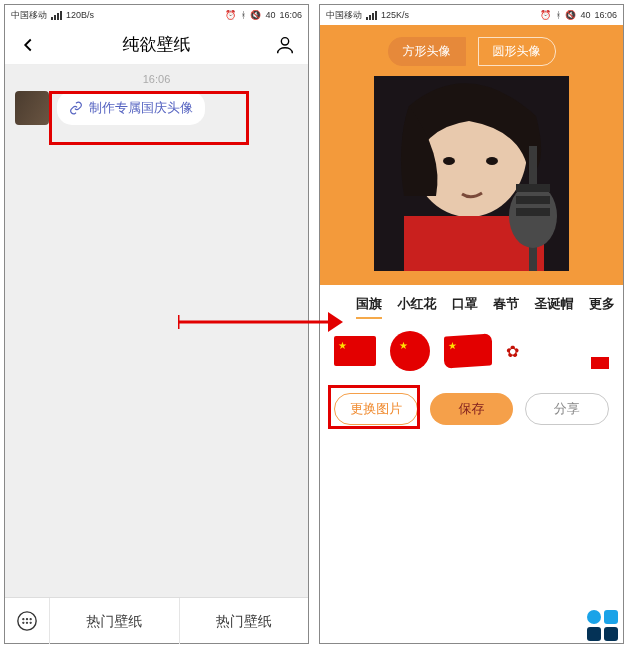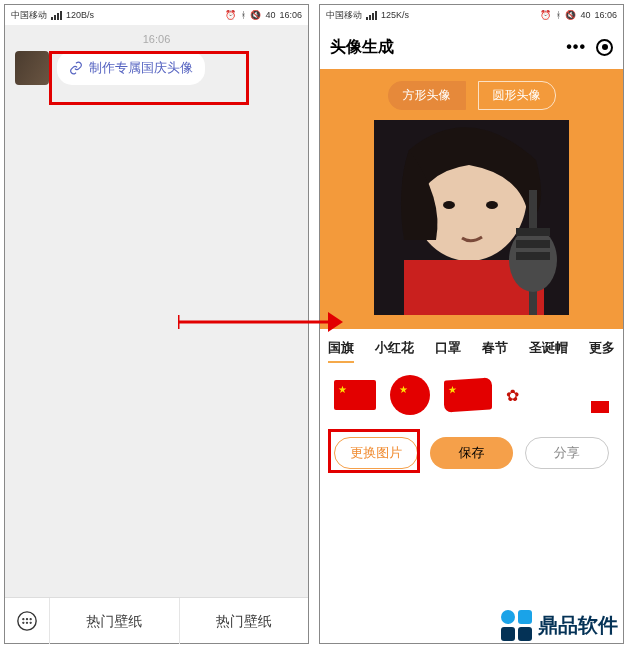--- a/index.html
+++ b/index.html
@@ -38,36 +38,36 @@
   .ring::after { content: ""; width: 6px; height: 6px; background: #000; border-radius: 50%; }
 
   .orange-area { background: #f39a3b; padding: 12px 0 14px; display: flex; flex-direction: column; align-items: center; }
   .shape-tabs { display: flex; gap: 12px; margin-bottom: 10px; }
   .shape-tab { font-size: 12px; padding: 5px 14px; color: #fff; border: 1px solid rgba(255,255,255,.7); }
   .shape-tab.active { background: #e6893a; border-color: #e6893a; }
   .shape-tab:first-child { border-radius: 14px 0 0 14px; }
   .shape-tab:last-child { border-radius: 0 14px 14px 0; }
   .preview { width: 195px; height: 195px; background: #2a2024; position: relative; overflow: hidden; }
 
-  .cat-tabs { display: flex; padding: 10px 8px 6px; font-size: 13px; font-weight: 600; color: #222; justify-content: space-between; }
+  .cat-tabs { display: flex; padding: 10px 8px 6px; font-size: 13px; font-weight: 600; color: #222; justify-content: space-between; margin-left: 28px; }
   .cat-tab { position: relative; padding-bottom: 4px; }
   .cat-tab.active::after { content: ""; position: absolute; left: 0; right: 0; bottom: -2px; height: 2px; background: #f5a94a; }
 
   .sticker-row { display: flex; gap: 14px; padding: 8px 14px; align-items: center; }
   .flag { width: 42px; height: 30px; background: #e30000; border-radius: 2px; position: relative; }
   .flag-circle { width: 40px; height: 40px; border-radius: 50%; background: #e30000; position: relative; }
   .flag-wave { width: 48px; height: 32px; background: #e30000; border-radius: 2px 8px 2px 8px; transform: skewY(-4deg); position: relative; }
   .star { position: absolute; color: #ffde00; font-size: 10px; left: 4px; top: 4px; }
   .flower { width: 18px; height: 18px; color: #c41208; font-size: 16px; }
   .tinyflag { width: 18px; height: 12px; background: #e30000; align-self: center; margin-left: auto; margin-top:24px;}
 
   .btn-row { display: flex; gap: 12px; padding: 14px 14px 8px; }
   .pill { flex: 1; height: 32px; border-radius: 16px; display: flex; align-items: center; justify-content: center; font-size: 13px; }
   .pill.outline { border: 1px solid #f5a04a; color: #f08a2e; background: #fff; }
-  .pill.solid { background: #f5a04a; color: #000000; }
+  .pill.solid { background: #f5a04a; color: #7f1d1d; }
   .pill.grey { border: 1px solid #c9c9c9; color: #888; background: #fff; }
 
   
   .brand { position: absolute; right: 22px; bottom: 10px; display: flex; align-items: center; gap: 6px; font-size: 20px; font-weight: 700; color: #043256; }
   .brand-ic { display: grid; grid-template-columns: 14px 14px; grid-template-rows: 14px 14px; gap: 3px; }
   .brand-ic span { background: #1aa3e8; border-radius: 3px; }
   .brand-ic span:first-child { border-radius: 50%; }
   .brand-ic span:nth-child(2){ background:#1aa3e8; }
   .brand-ic span:nth-child(3),.brand-ic span:nth-child(4){ background:#043256; }
 </style>
@@ -89,20 +89,30 @@
         <span>120B/s</span>
       </div>
       <div class="right">
         <span>⏰</span>
         <span>ᚼ</span>
         <span>🔇</span>
         <span>40</span>
         <span>16:06</span>
       </div>
     </div>
+    <div class="p1-header">
+      <svg class="back-ic" viewBox="0 0 24 24" fill="none" stroke="currentColor" stroke-width="2">
+          <polyline points="15 18 9 12 15 6"></polyline>
+        </svg>
+      <span>纯欲壁纸</span>
+      <svg class="user-ic" viewBox="0 0 24 24" fill="none" stroke="currentColor" stroke-width="1.5">
+          <circle cx="12" cy="8" r="4"></circle>
+          <path d="M4 21c0-4 4-6 8-6s8 2 8 6"></path>
+        </svg>
+    </div>
     <div class="p1-body">
       <div class="timestamp">16:06</div>
       <div class="msgrow">
         <div class="avatar"></div>
         <div class="bubble">
           <svg class="link-ic" viewBox="0 0 24 24" fill="none" stroke="currentColor" stroke-width="2">
               <path d="M10 13a5 5 0 0 0 7 0l3-3a5 5 0 0 0-7-7l-1 1"></path>
               <path d="M14 11a5 5 0 0 0-7 0l-3 3a5 5 0 0 0 7 7l1-1"></path>
             </svg>
           <span>制作专属国庆头像</span>
@@ -138,27 +148,20 @@
             <i style="height:9px"></i>
           </span>
         <span>125K/s</span>
       </div>
       <div class="right">
         <span>⏰</span>
         <span>ᚼ</span>
         <span>🔇</span>
         <span>40</span>
         <span>16:06</span>
-      </div>
-    </div>
-    <div class="p2-header">
-      <span>头像生成</span>
-      <div class="hicons">
-        <span class="dot3">•••</span>
-        <span class="ring"></span>
       </div>
     </div>
     <div class="orange-area">
       <div class="shape-tabs">
         <div class="shape-tab active">方形头像</div>
         <div class="shape-tab">圆形头像</div>
       </div>
       <div class="preview">
         <svg viewBox="0 0 195 195" width="195" height="195">
           <rect width="195" height="195" fill="#1a1418"></rect>
@@ -213,14 +216,13 @@
   <polygon points="150,2 165,12 150,22" fill="#e20000"></polygon>
 </svg>
 
 <div class="brand">
   <div class="brand-ic">
       <span></span>
       <span></span>
       <span></span>
       <span></span>
     </div>
-  <span>鼎品软件</span>
 </div>
 
 </body></html>

